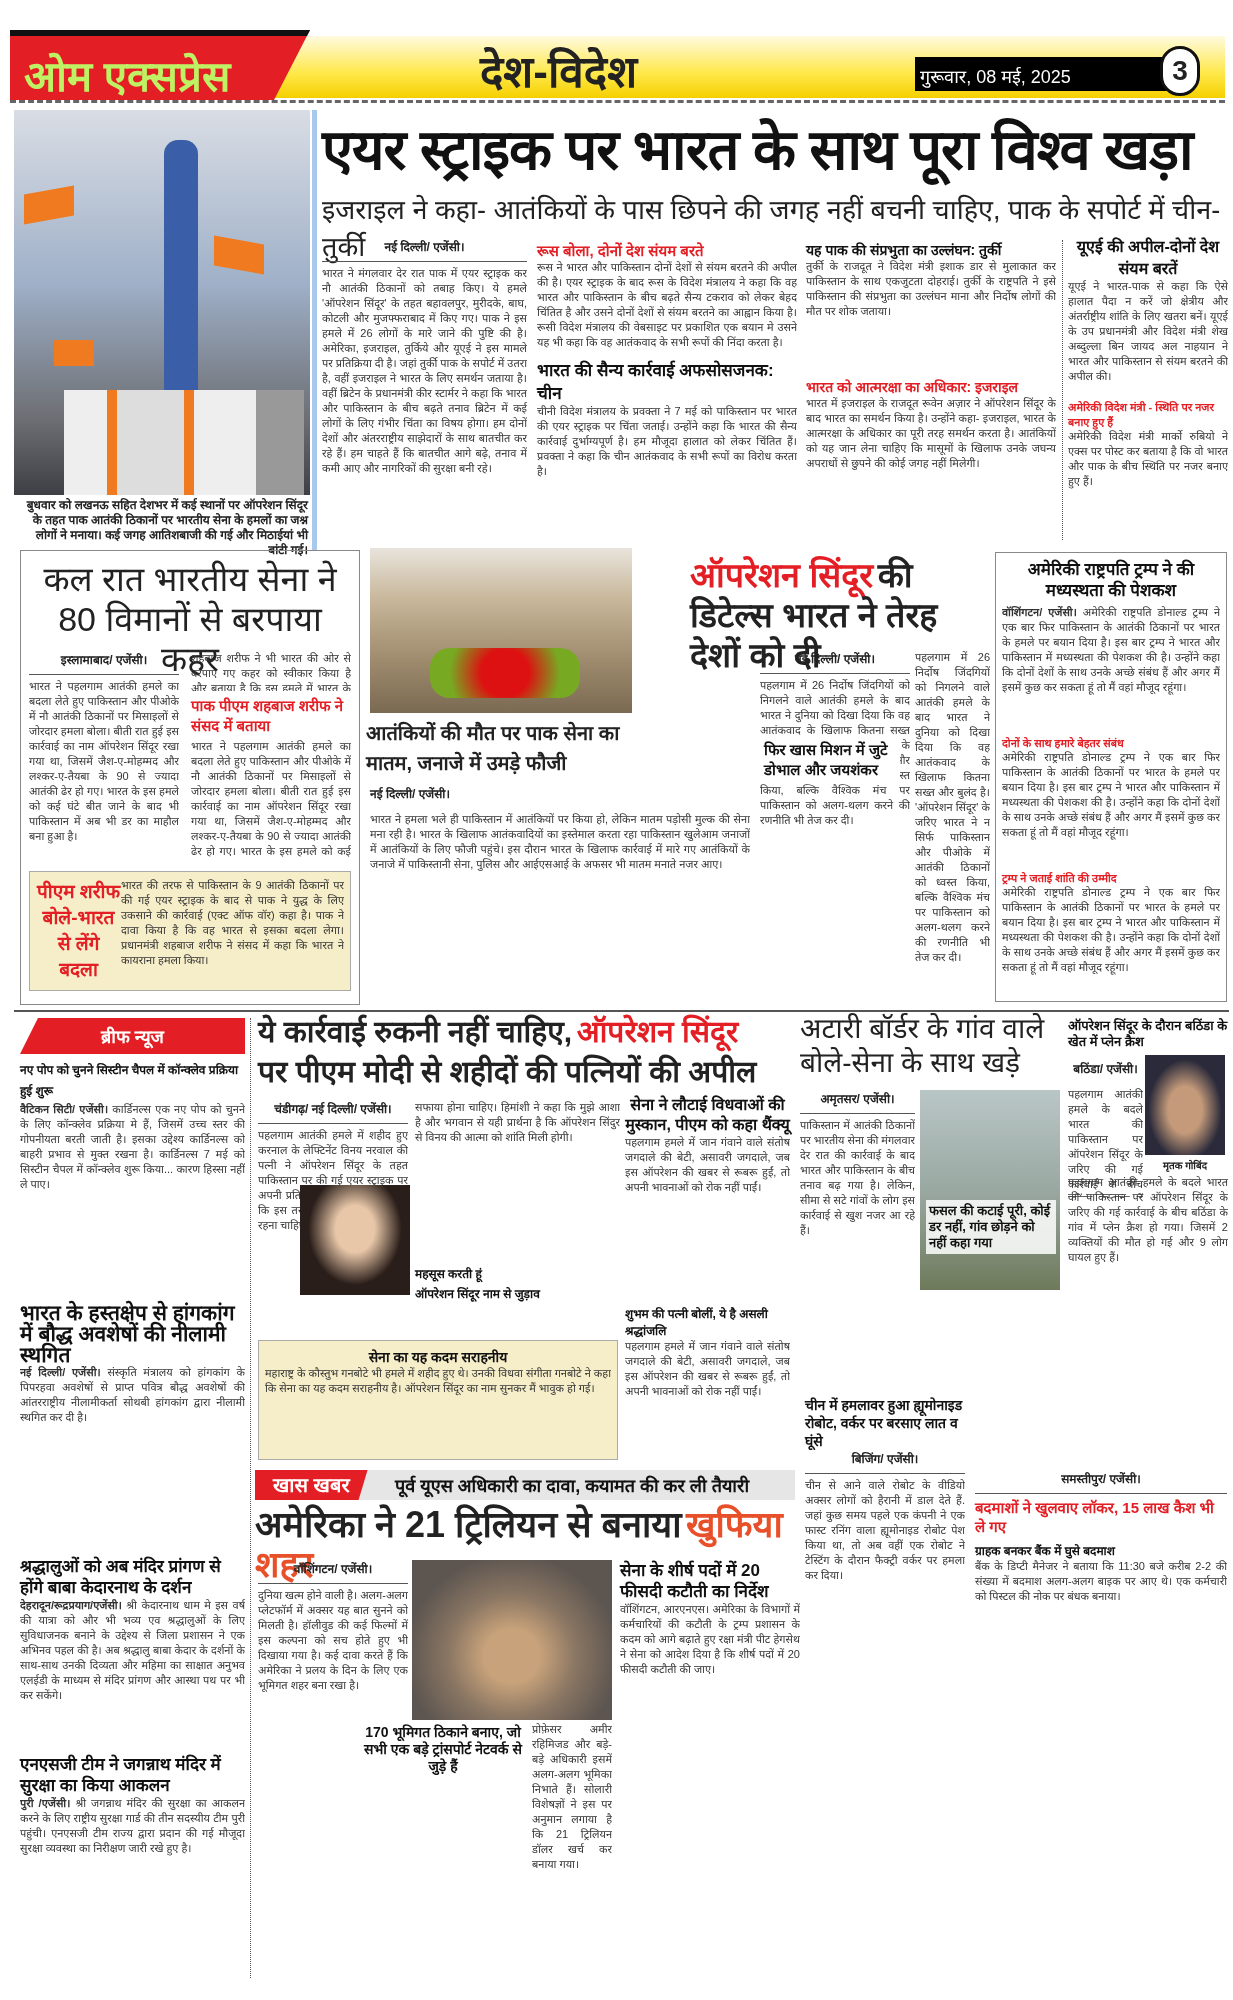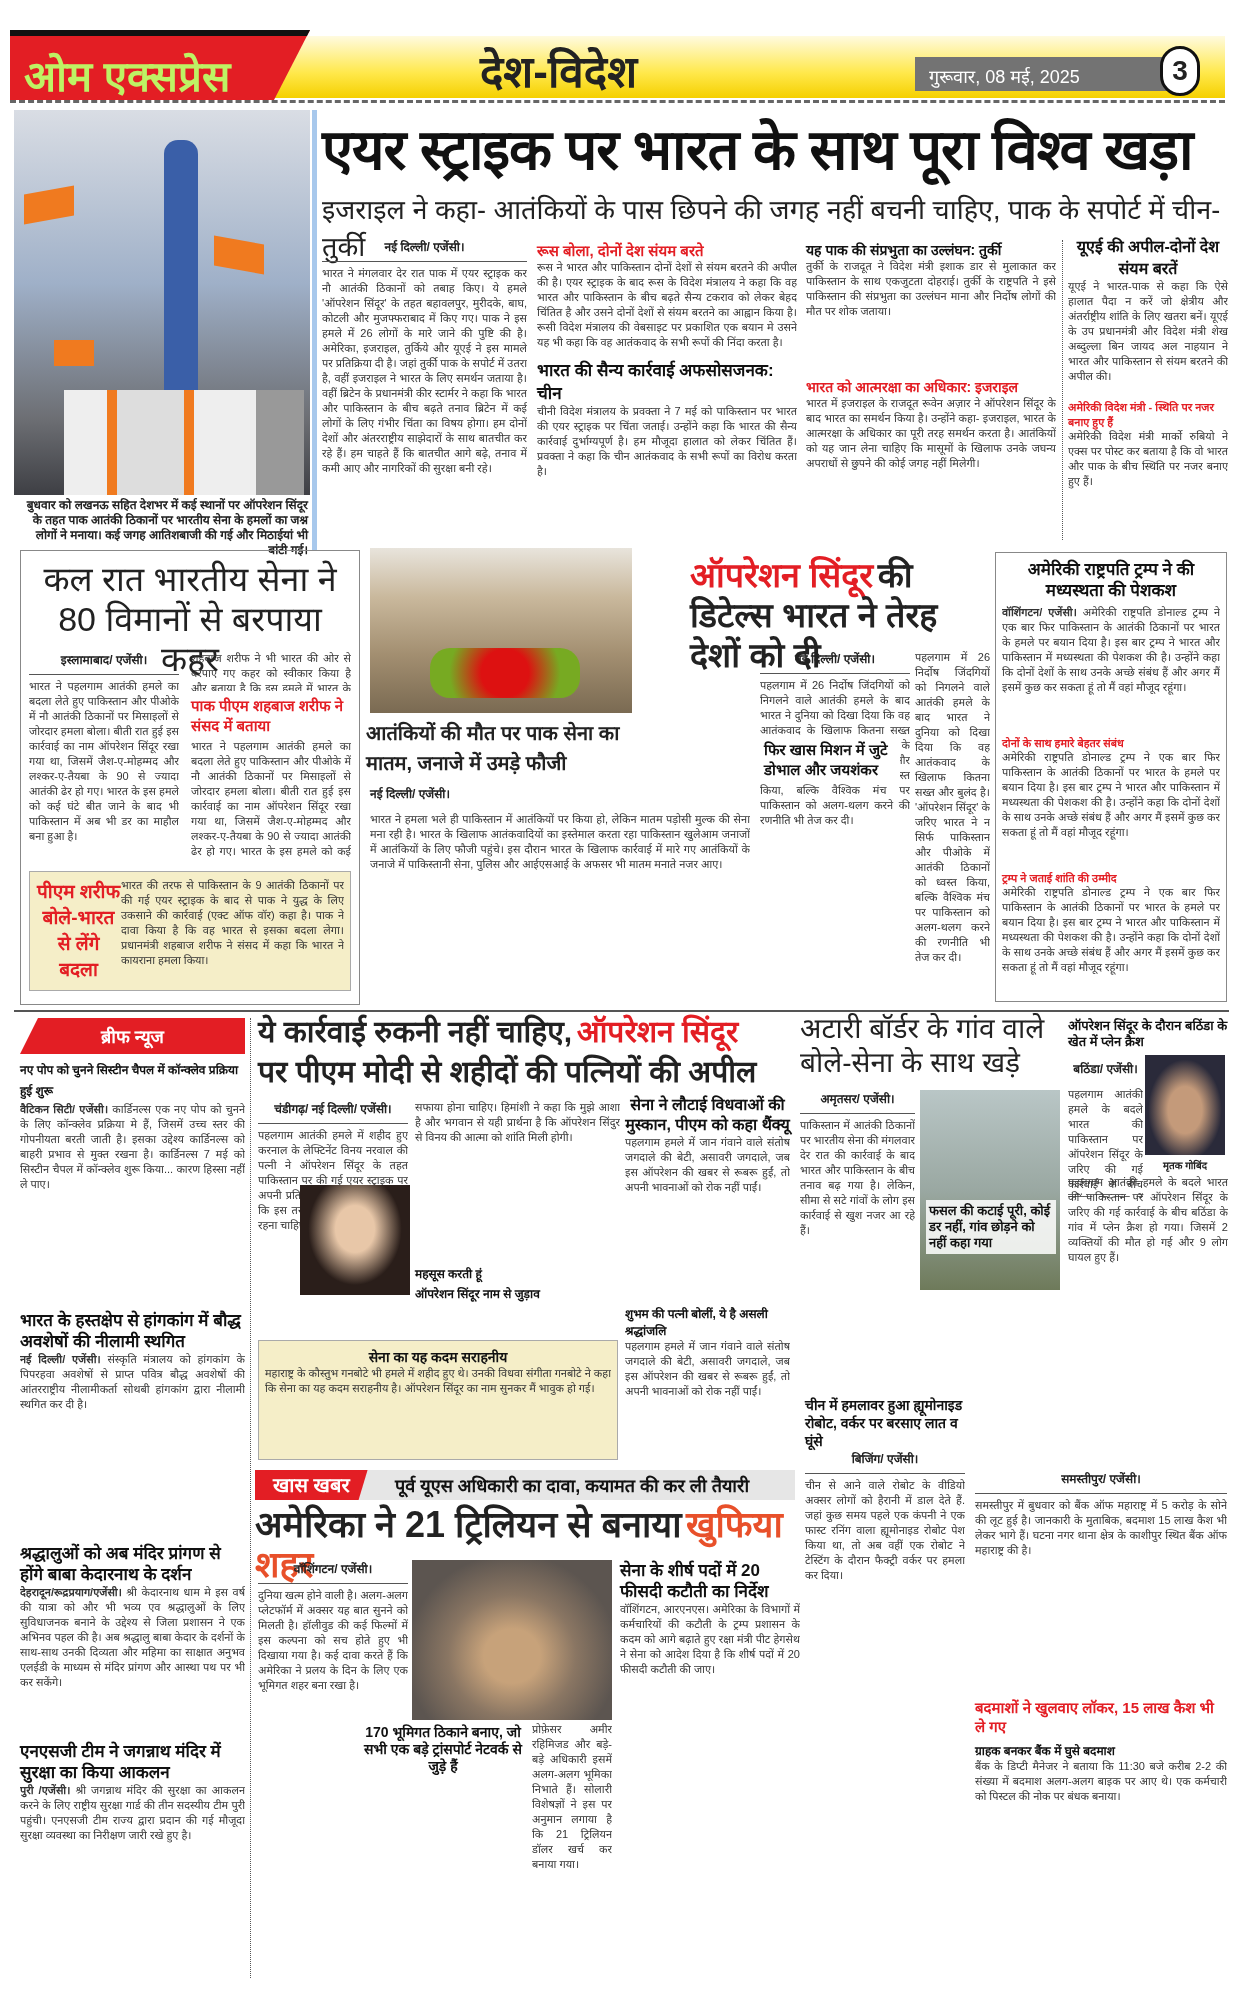--- a/index.html
+++ b/index.html
@@ -2,21 +2,21 @@
 <html><head>
 <meta charset="utf-8">
 <style>
 *{box-sizing:border-box;margin:0;padding:0}
 body{width:1233px;height:2000px;background:#fff;font-family:"Liberation Sans",sans-serif;color:#222;position:relative;overflow:hidden}
 .abs{position:absolute}
 .masthead{left:0;top:0;width:1233px;height:100px}
 .mast-band{left:10px;top:36px;width:1215px;height:62px;background:linear-gradient(180deg,#fffbe0 0%,#ffe84a 60%,#f5d000 100%)}
 .logo{left:10px;top:30px;width:300px;height:70px;background:#e31e24;color:#bef264;font-size:42px;font-weight:bold;padding:10px 14px;clip-path:polygon(0 0,100% 0,88% 100%,0 100%);border-top:6px solid #111}
 .section-title{left:480px;top:40px;font-size:44px;font-weight:bold;color:#222}
-.datebox{left:915px;top:57px;width:270px;height:34px;background:#737373;color:#fff;font-size:18px;padding:7px 14px}
+.datebox{left:915px;top:57px;width:270px;height:34px;background:#000000;color:#fff;font-size:18px;padding:7px 5px}
 .pagenum{left:1160px;top:46px;width:40px;height:50px;border-radius:20px;background:#fff;border:3px solid #111;font-size:28px;font-weight:bold;text-align:center;line-height:44px}
 .dashline{left:10px;top:100px;width:1215px;border-top:3px dashed #666}
 .photo{background:#8a8d94;overflow:hidden}
 .caption{font-size:12px;font-weight:bold;line-height:15px;text-align:right;color:#222}
 .hl-main{font-size:56px;font-weight:bold;color:#111;line-height:64px;letter-spacing:-1px}
 .sub-main{font-size:27px;color:#222}
 .dateline{font-size:12px;font-weight:bold;text-align:center;border-bottom:1px solid #555;padding-bottom:6px;margin-bottom:4px}
 .body{font-size:11px;line-height:15px;color:#333;text-align:justify;overflow:hidden}
 .red{color:#e31e24}
 .hd-red{font-size:15px;font-weight:bold;color:#e31e24;text-align:left}
@@ -133,21 +133,21 @@
 
 <div class="abs hsep" style="left:14px;top:1010px;width:1215px"></div>
 
 <div class="abs" style="left:20px;top:1018px;width:225px">
   <div class="brief-tag" style="clip-path:polygon(8% 0,100% 0,100% 100%,0 100%)">ब्रीफ न्यूज</div>
   <div class="hd-blk" style="font-size:12px;line-height:21px;margin-top:6px">नए पोप को चुनने सिस्टीन चैपल में कॉन्क्लेव प्रक्रिया हुई शुरू</div>
   <div class="body" style="height:190px">
     <b>वैटिकन सिटी/ एजेंसी।</b>
     <span>कार्डिनल्स एक नए पोप को चुनने के लिए कॉन्क्लेव प्रक्रिया मे हैं, जिसमें उच्च स्तर की गोपनीयता बरती जाती है। इसका उद्देश्य कार्डिनल्स को बाहरी प्रभाव से मुक्त रखना है। कार्डिनल्स 7 मई को सिस्टीन चैपल में कॉन्क्लेव शुरू किया... कारण हिस्सा नहीं ले पाए।</span>
   </div>
-  <div class="hd-blk" style="font-size:17px;line-height:21px;margin-top:18px">भारत के हस्तक्षेप से हांगकांग में बौद्ध अवशेषों की नीलामी स्थगित</div>
+  <div class="hd-blk" style="font-size:21px;line-height:21px;margin-top:10px">भारत के हस्तक्षेप से हांगकांग में बौद्ध अवशेषों की नीलामी स्थगित</div>
   <div class="body" style="height:185px">
     <b>नई दिल्ली/ एजेंसी।</b>
     <span>संस्कृति मंत्रालय को हांगकांग के पिपरहवा अवशेषों से प्राप्त पवित्र बौद्ध अवशेषों की आंतरराष्ट्रीय नीलामीकर्ता सोथबी हांगकांग द्वारा नीलामी स्थगित कर दी है।</span>
   </div>
   <div class="hd-blk" style="font-size:17px;line-height:21px;margin-top:6px">श्रद्धालुओं को अब मंदिर प्रांगण से होंगे बाबा केदारनाथ के दर्शन</div>
   <div class="body" style="height:150px">
     <b>देहरादून/रूद्रप्रयाग/एजेंसी।</b>
     <span>श्री केदारनाथ धाम मे इस वर्ष की यात्रा को और भी भव्य एव श्रद्धालुओं के लिए सुविधाजनक बनाने के उद्देश्य से जिला प्रशासन ने एक अभिनव पहल की है। अब श्रद्धालु बाबा केदार के दर्शनों के साथ-साथ उनकी दिव्यता और महिमा का साक्षात अनुभव एलईडी के माध्यम से मंदिर प्रांगण और आस्था पथ पर भी कर सकेंगे।</span>
   </div>
   <div class="hd-blk" style="font-size:17px;line-height:21px;margin-top:6px">एनएसजी टीम ने जगन्नाथ मंदिर में सुरक्षा का किया आकलन</div>
@@ -224,17 +224,16 @@
 </div>
 
 <div class="abs" style="left:805px;top:1396px;width:160px">
   <div class="hd-blk" style="font-size:14px;line-height:18px">चीन में हमलावर हुआ ह्यूमोनाइड रोबोट, वर्कर पर बरसाए लात व घूंसे</div>
   <div class="dateline">बिजिंग/ एजेंसी।</div>
   <div class="body" style="height:420px">चीन से आने वाले रोबोट के वीडियो अक्सर लोगों को हैरानी में डाल देते हैं. जहां कुछ समय पहले एक कंपनी ने एक फास्ट रनिंग वाला ह्यूमोनाइड रोबोट पेश किया था, तो अब वहीं एक रोबोट ने टेस्टिंग के दौरान फैक्ट्री वर्कर पर हमला कर दिया।</div>
 </div>
 
 <div class="abs" style="left:975px;top:1470px;width:252px">
   <div class="dateline">समस्तीपुर/ एजेंसी।</div>
-  <div class="body" style="height:200px">समस्तीपुर में बुधवार को बैंक ऑफ महाराष्ट्र में 5 करोड़ के सोने की लूट हुई है। जानकारी के मुताबिक, बदमाश 15 लाख कैश भी लेकर भागे हैं। घटना नगर थाना क्षेत्र के काशीपुर स्थित बैंक ऑफ महाराष्ट्र की है।</div>
   <div class="hd-red" style="font-size:15px;line-height:19px">बदमाशों ने खुलवाए लॉकर, 15 लाख कैश भी ले गए</div>
   <div class="hd-blk" style="font-size:12px;margin-top:6px">ग्राहक बनकर बैंक में घुसे बदमाश</div>
   <div class="body" style="height:100px">बैंक के डिप्टी मैनेजर ने बताया कि 11:30 बजे करीब 2-2 की संख्या में बदमाश अलग-अलग बाइक पर आए थे। एक कर्मचारी को पिस्टल की नोक पर बंधक बनाया।</div>
 </div>
 
 </body></html>

